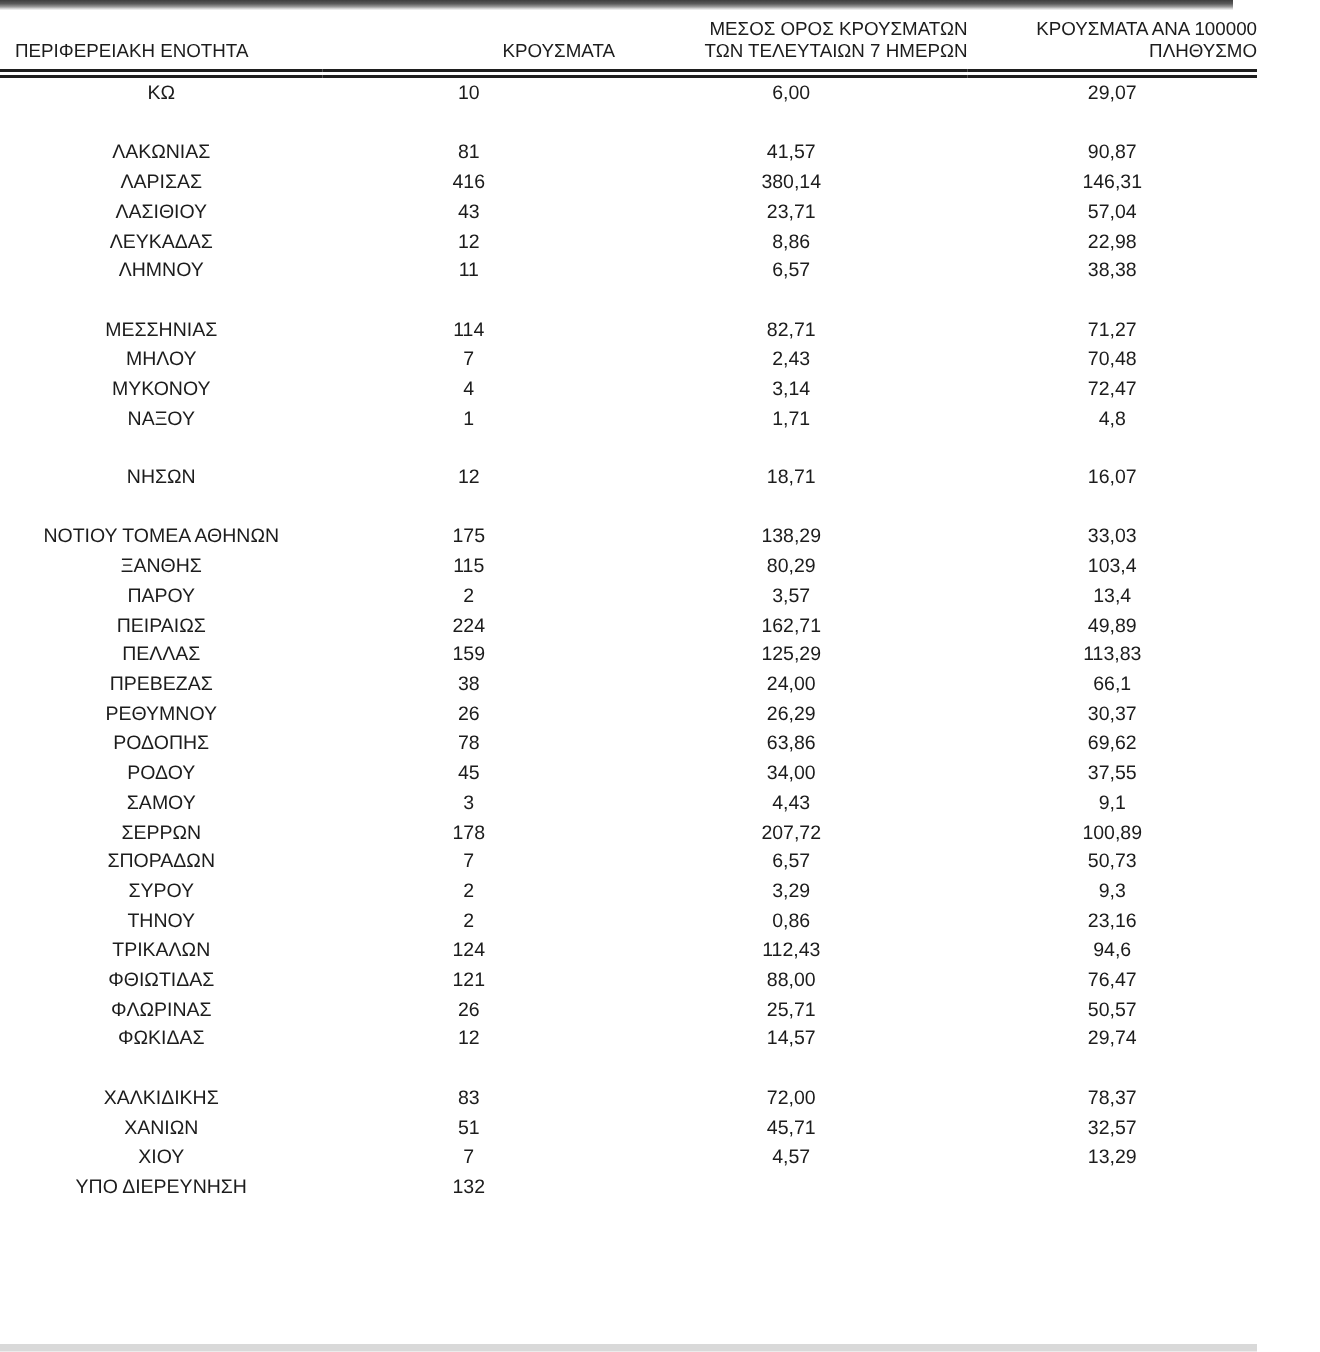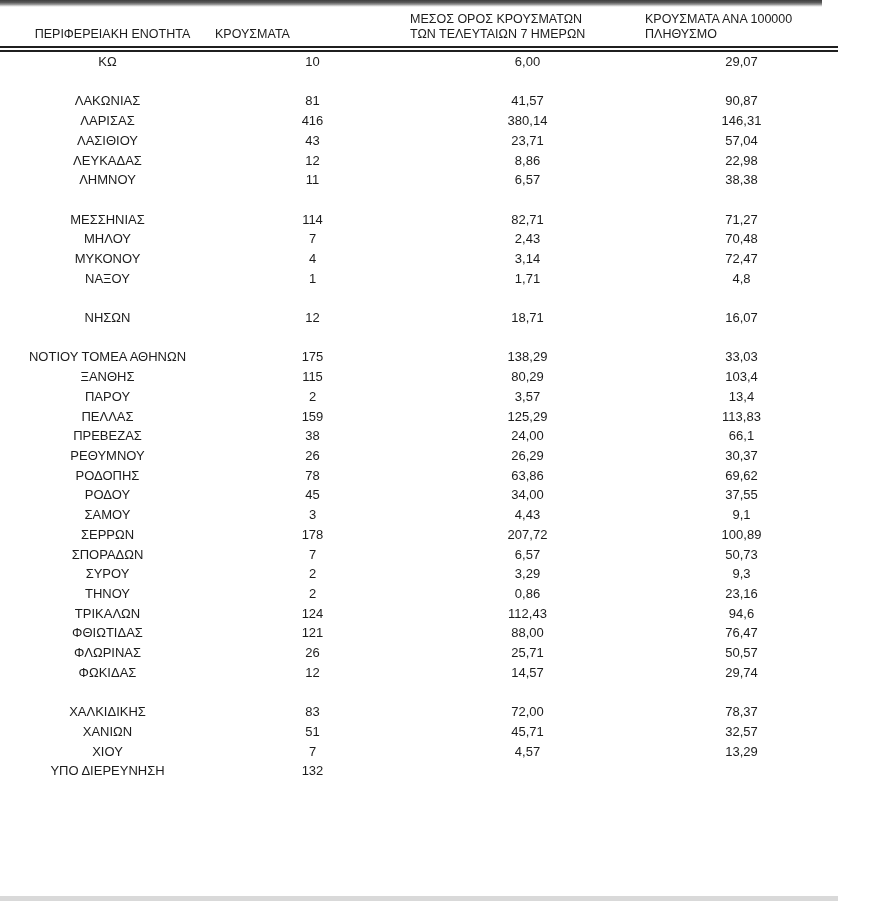--- a/index.html
+++ b/index.html
@@ -27,27 +27,27 @@
   }
   col.c1 { width: 215px; }
   col.c2 { width: 195px; }
   col.c3 { width: 235px; }
   col.c4 { width: 193px; }
   thead th {
     font-weight: normal;
     font-size: 12.5px;
     line-height: 15px;
     vertical-align: bottom;
-    text-align: left;
+    text-align: right;
     padding: 4px 0 4px 0;
     white-space: pre-line;
     color: #1c1c1c;
   }
   thead th.col-region {
-    text-align: center;
+    text-align: left;
     padding-left: 10px;
   }
   tr.rule td {
     padding: 0;
     height: 2px;
     border-top: 2px solid #1f1f1f;
     border-bottom: 2px solid #1f1f1f;
   }
   tbody td {
     font-size: 13px;
@@ -182,20 +182,26 @@
           <td>80,29</td>
           <td>103,4</td>
         </tr>
         <tr>
           <td>ΠΑΡΟΥ</td>
           <td>2</td>
           <td>3,57</td>
           <td>13,4</td>
         </tr>
         <tr>
+          <td>ΠΕΙΡΑΙΩΣ</td>
+          <td>224</td>
+          <td>162,71</td>
+          <td>49,89</td>
+        </tr>
+        <tr>
           <td>ΠΕΛΛΑΣ</td>
           <td>159</td>
           <td>125,29</td>
           <td>113,83</td>
         </tr>
         <tr>
           <td>ΠΡΕΒΕΖΑΣ</td>
           <td>38</td>
           <td>24,00</td>
           <td>66,1</td>

